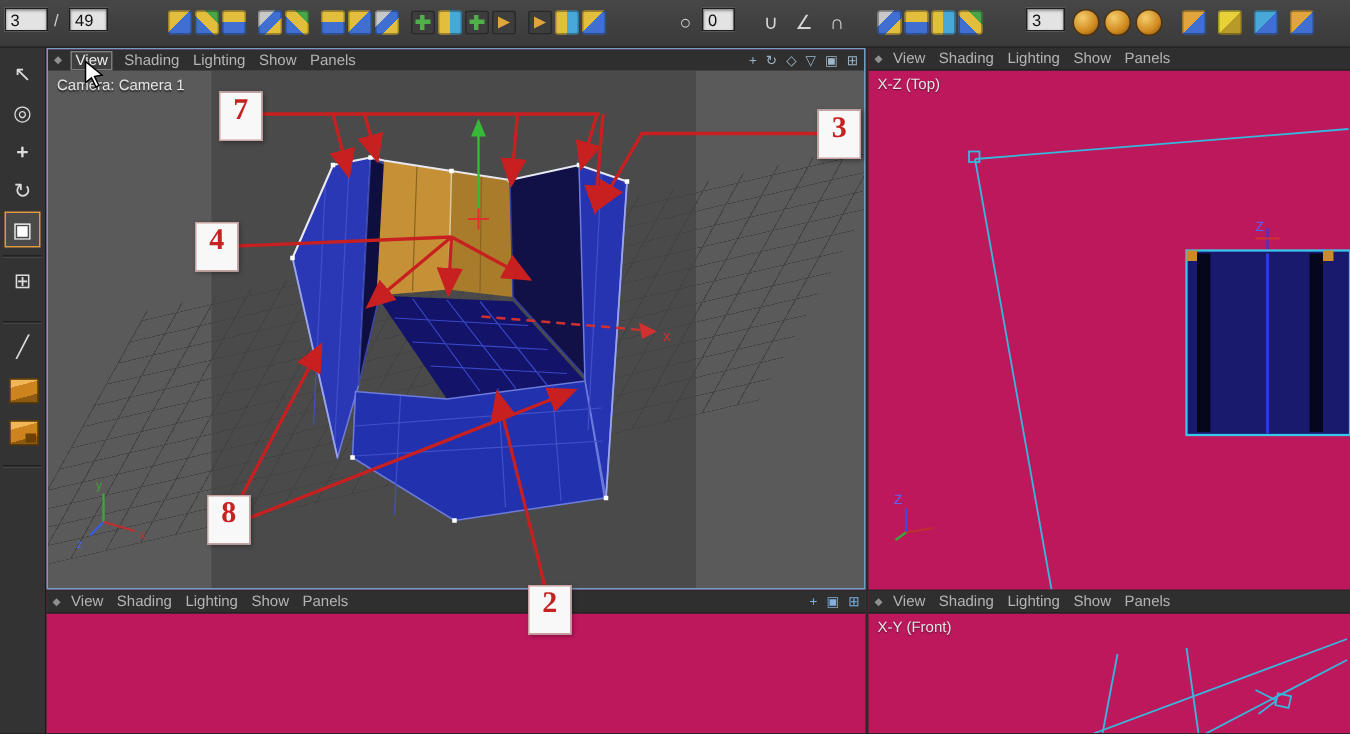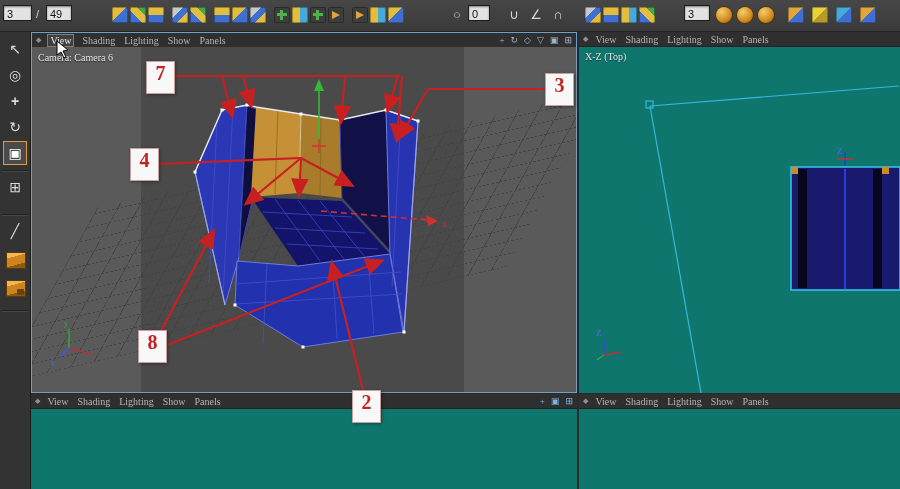--- a/index.html
+++ b/index.html
@@ -39,21 +39,21 @@
            border-right:1px solid #1b1b1b;}
   .pi{position:absolute;left:4px;width:22px;height:22px;color:#dcdcdc;font-size:14px;
       line-height:22px;text-align:center;}
   .pi-sel{outline:1px solid #e09a40;background:#4a4a4a;color:#fff;}
   .pdiv{position:absolute;left:2px;width:26px;height:1px;background:#202020;box-shadow:0 1px 0 #454545;}
   .pcube{position:absolute;left:6px;width:18px;height:15px;border:1px solid #5a3a08;
          background:linear-gradient(165deg,#f2b656 0 28%,#cd841f 28% 72%,#8d5a10 72%);}
   .pcube2::after{content:"";position:absolute;right:1px;bottom:1px;width:7px;height:6px;background:#6a4208;}
 
   
-  .vp{position:absolute;background:#0f766e;font-family:Liberation Serif, serif;}
+  .vp{position:absolute;background:#be185d;}
   #vp-persp{left:31px;top:32px;width:546px;height:361px;border:1px solid #6f9ec6;box-sizing:border-box;}
   #vp-top{left:579px;top:32px;width:321px;height:361px;}
   #vp-side{left:31px;top:394px;width:546px;height:95px;}
   #vp-front{left:579px;top:394px;width:321px;height:95px;}
   .vpmenu{position:absolute;left:0;top:0;right:0;height:14px;background:#2f2f2f;
           border-bottom:1px solid #232323;display:flex;align-items:center;padding:0 4px;
           font-size:10px;color:#b4b4b4;white-space:nowrap;}
   .vpmenu .md{font-size:7px;color:#909090;margin-right:7px;}
   .vpmenu .mi{margin-right:9px;}
   .mi-active{outline:1px solid #7d7d7d;background:#3f3f3f;color:#ececec;padding:0 2px;}
@@ -202,21 +202,21 @@
 
         <g>
           <line x1="37" y1="282" x2="37" y2="301" stroke="#3aa83a" stroke-width="1.5"></line>
           <line x1="37" y1="301" x2="58" y2="307" stroke="#c03030" stroke-width="1.5"></line>
           <line x1="37" y1="301" x2="28" y2="310" stroke="#3a5ae0" stroke-width="1.5"></line>
           <text x="32" y="279" fill="#3aa83a" font-size="8">y</text>
           <text x="61" y="312" fill="#c03030" font-size="8">x</text>
           <text x="19" y="318" fill="#4a66e8" font-size="8">z</text>
         </g>
       </svg>
-      <span class="vplabel">Camera: Camera 6</span>
+      <span class="vplabel">Camera: Camera 1</span>
     </div>
   </div>
 
   <div id="vp-top" class="vp">
     <div class="vpmenu">
       <span class="md">◆</span>
       <span class="mi">View</span>
       <span class="mi">Shading</span>
       <span class="mi">Lighting</span>
       <span class="mi">Show</span>
@@ -266,20 +266,33 @@
   </div>
 
   <div id="vp-front" class="vp">
     <div class="vpmenu">
       <span class="md">◆</span>
       <span class="mi">View</span>
       <span class="mi">Shading</span>
       <span class="mi">Lighting</span>
       <span class="mi">Show</span>
       <span class="mi">Panels</span>
+    </div>
+    <div class="vpcontent">
+      <svg class="scene-svg" width="321" height="81" viewBox="0 0 321 81">
+        <g stroke="#35b8dc" stroke-width="1.2" fill="none">
+          <line x1="319" y1="18" x2="150" y2="81"></line>
+          <line x1="319" y1="32" x2="225" y2="81"></line>
+          <line x1="166" y1="28" x2="156" y2="81"></line>
+          <line x1="212" y1="24" x2="220" y2="81"></line>
+          <rect x="272" y="55" width="9" height="8" transform="rotate(12 276 59)"></rect>
+          <path d="M272,59 L258,52 M272,59 L260,68"></path>
+        </g>
+      </svg>
+      <span class="vplabel">X-Y (Front)</span>
     </div>
   </div>
 
   <svg id="overlay-svg" width="900" height="489">
     <defs>
       <marker id="ah" markerWidth="9" markerHeight="8" refX="7" refY="4" orient="auto">
         <path d="M0,0 L9,4 L0,8 Z" fill="#c82020"></path>
       </marker>
     </defs>
     <g stroke="#c82020" stroke-width="2.2" fill="none">

